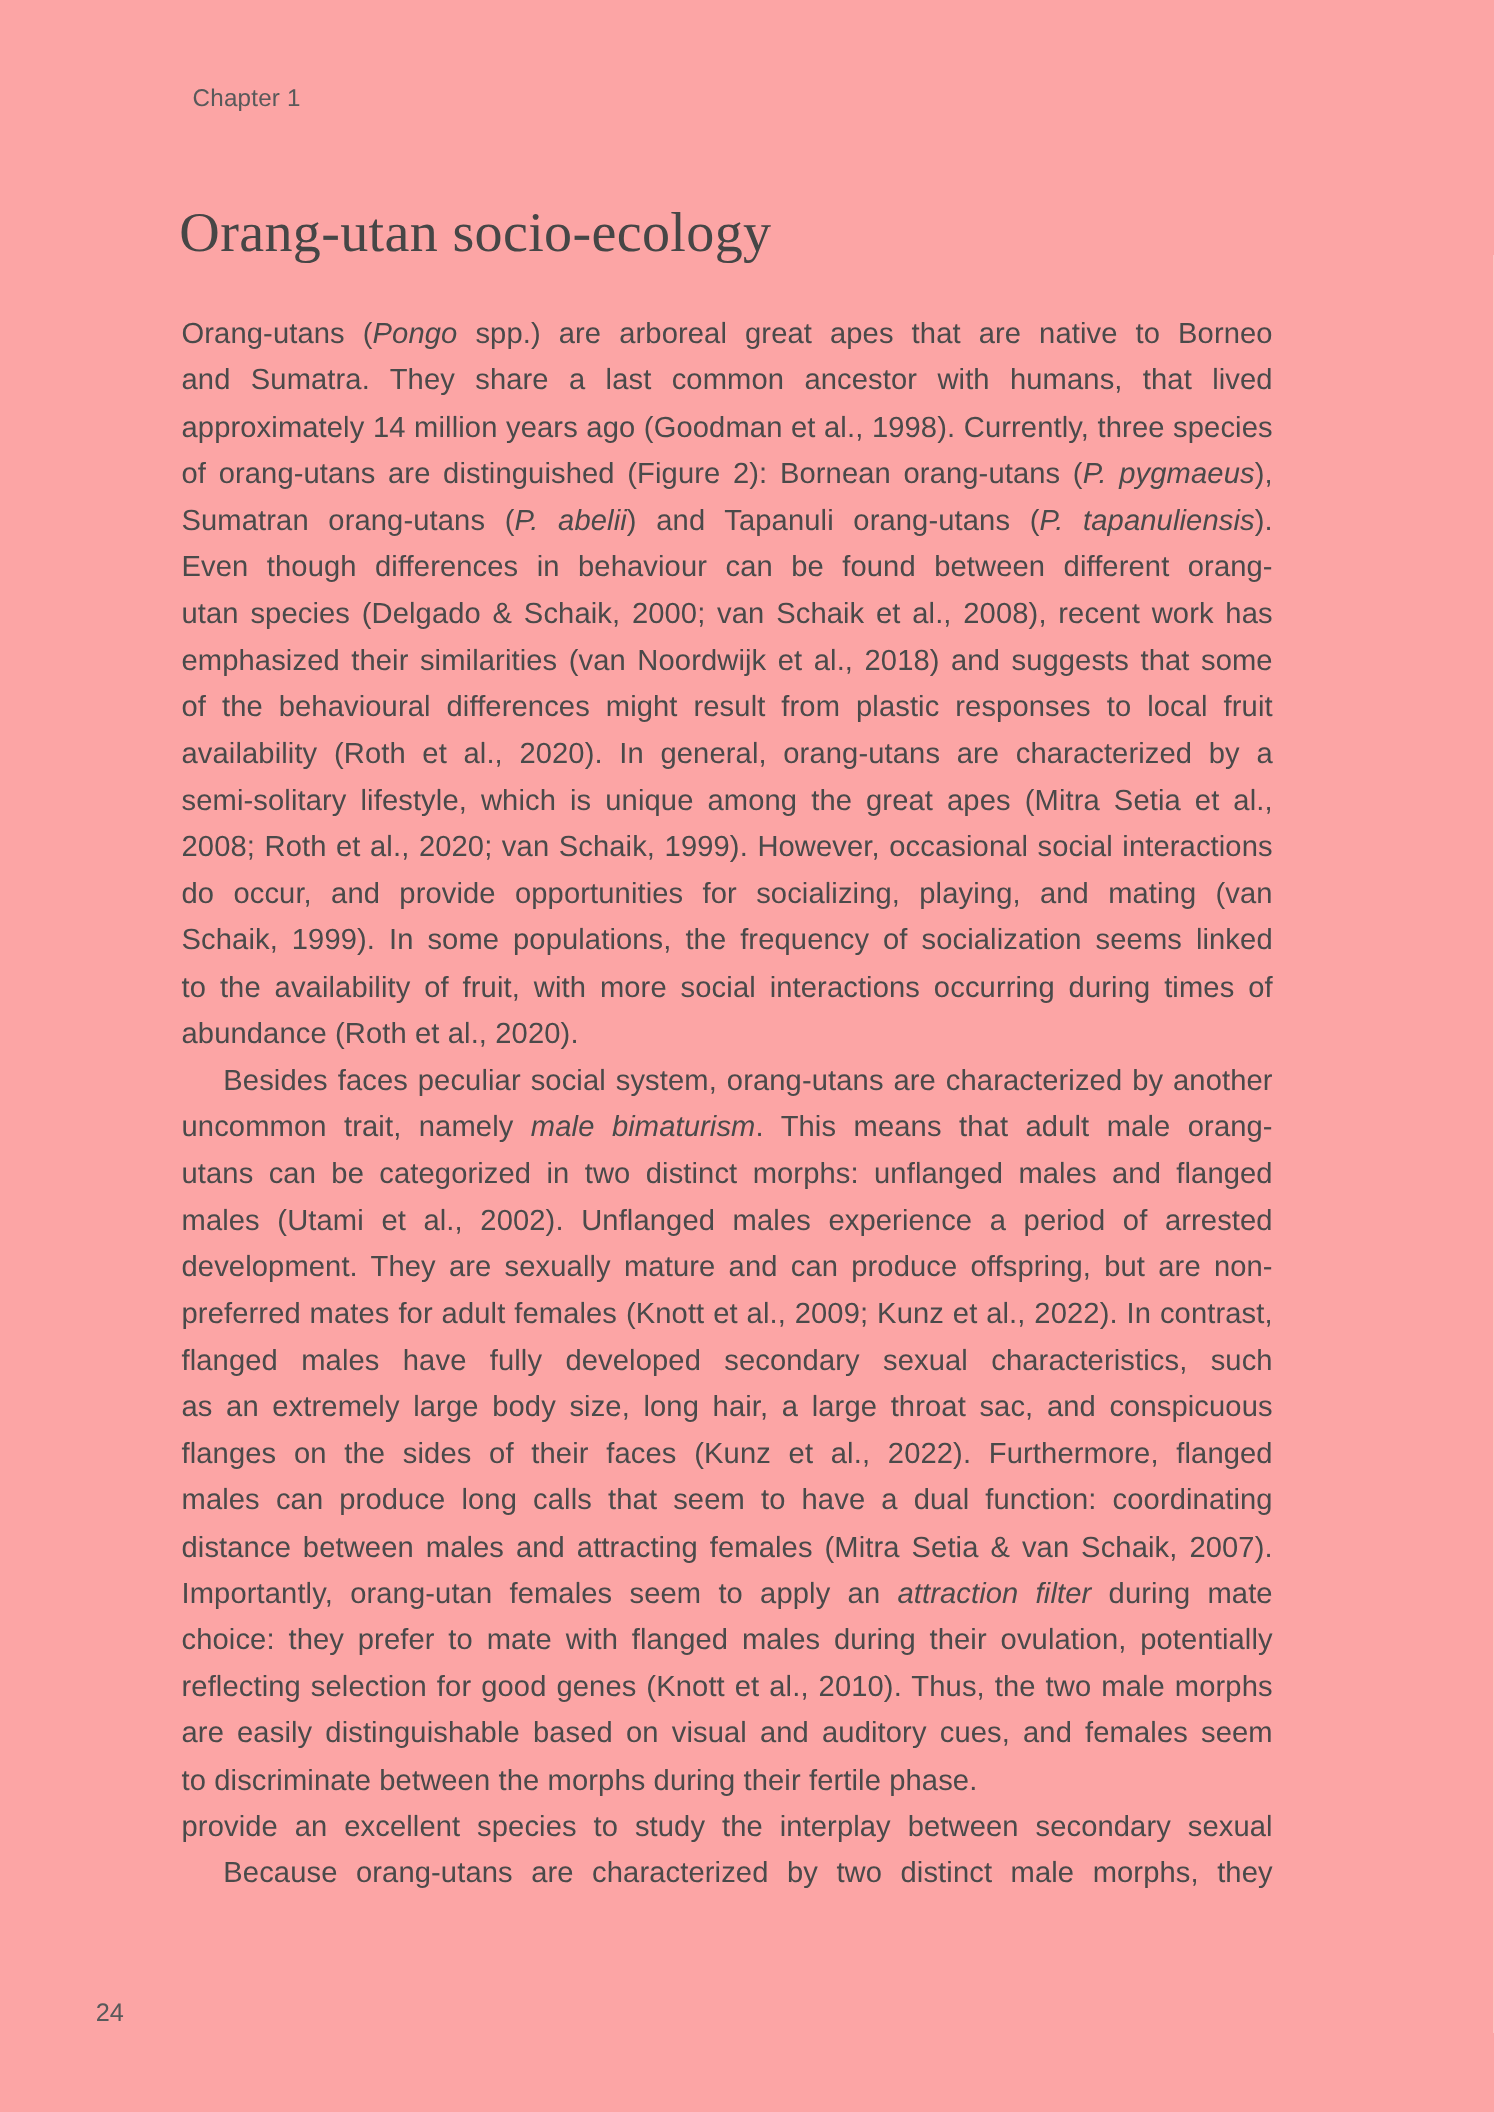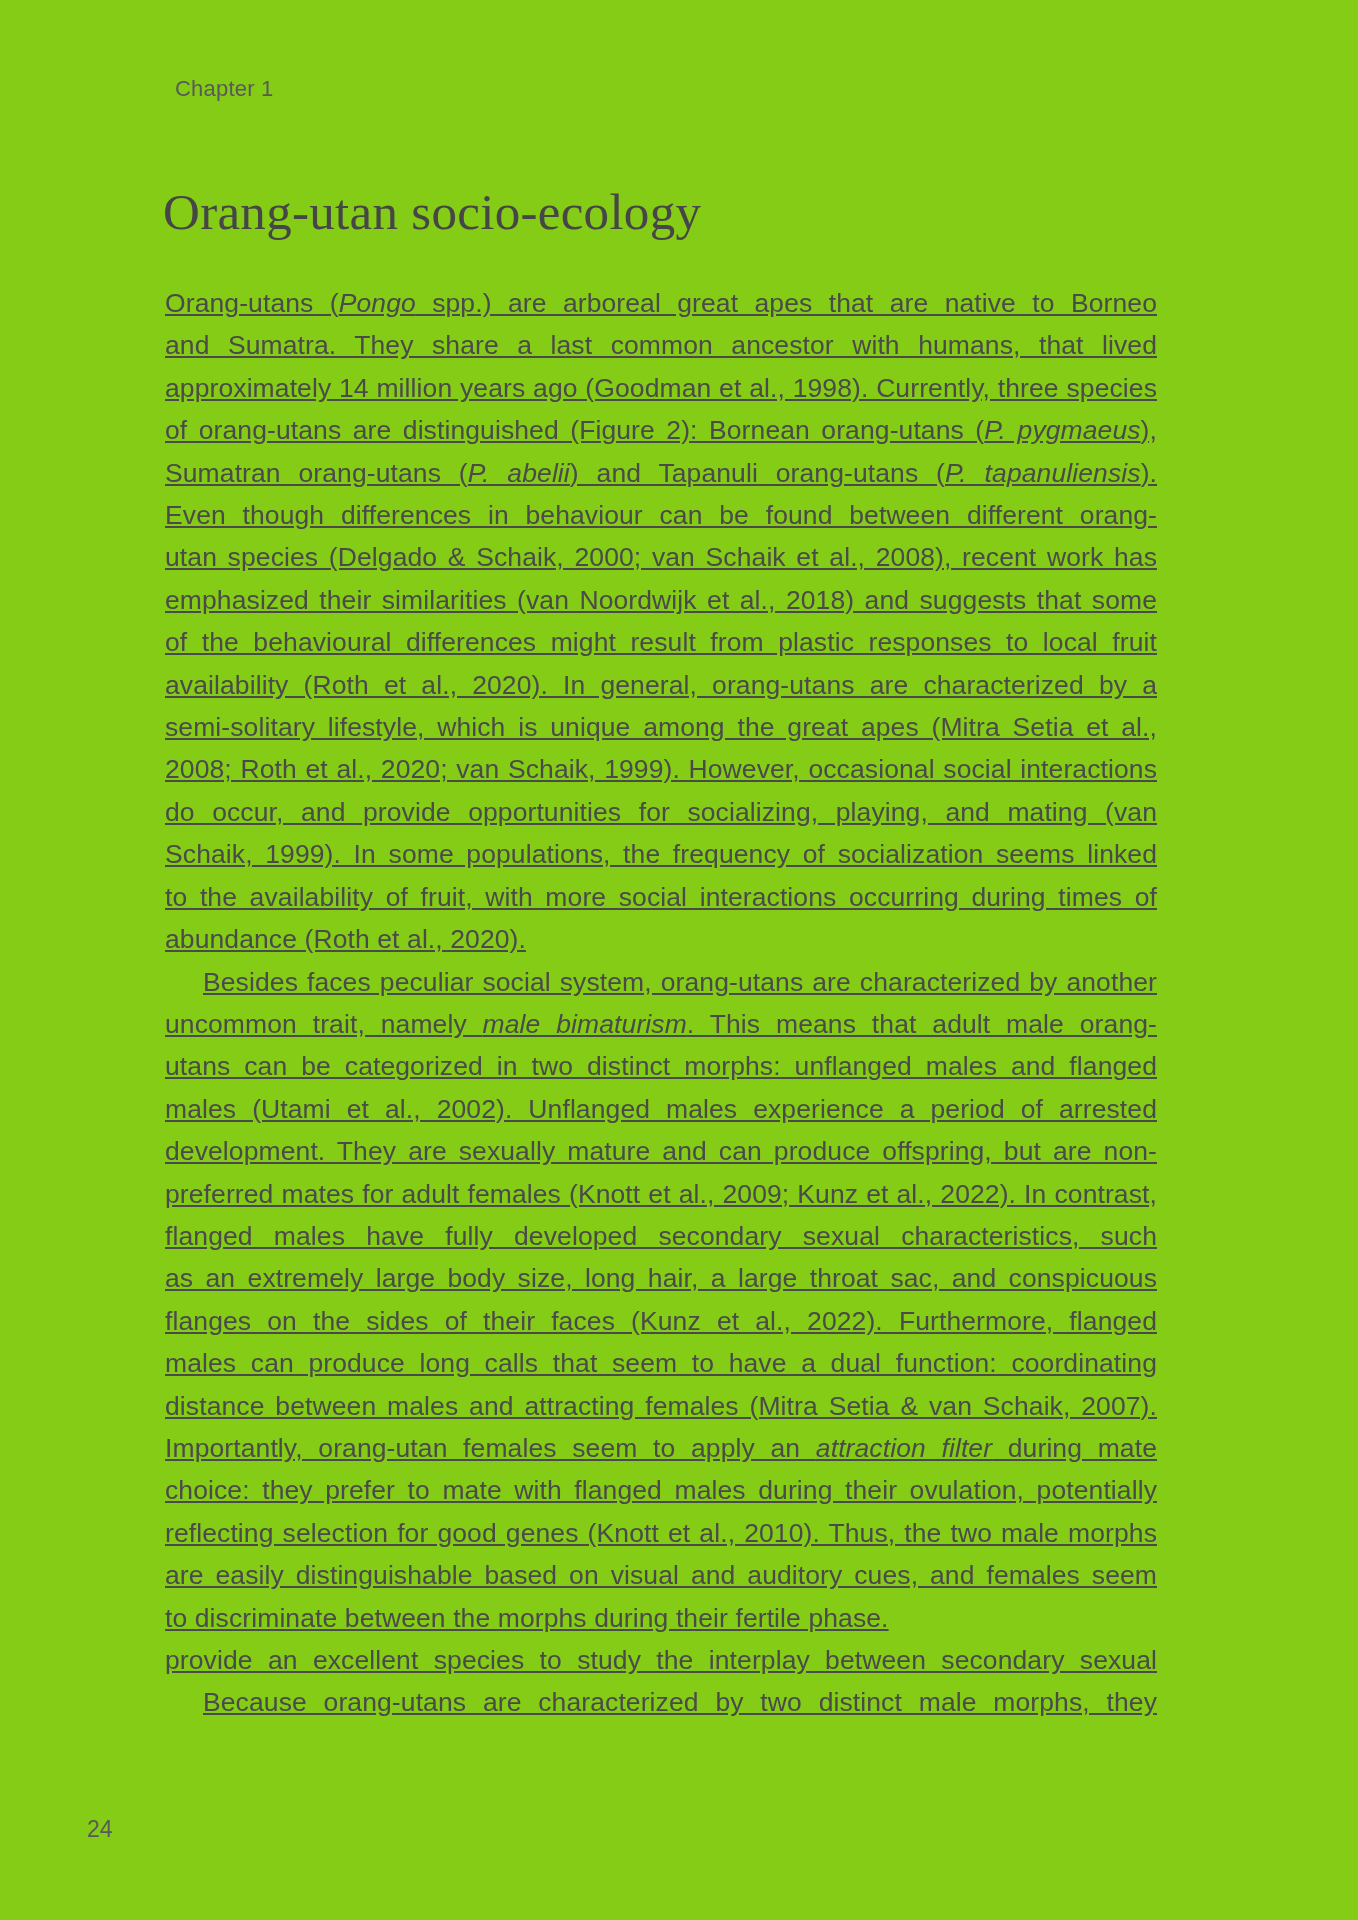--- a/index.html
+++ b/index.html
@@ -4,21 +4,21 @@
 <style>
   html, body {
     margin: 0;
     padding: 0;
     background: #ffffff;
   }
   .sheet {
     position: relative;
     width: 1358px;
     height: 1920px;
-    background: #84cc16;
+    background: #fca5a5;
     overflow: hidden;
     font-family: "Liberation Sans", sans-serif;
   }
   .running-header {
     position: absolute;
     left: 175px;
     top: 76px;
     font-size: 22px;
     line-height: 26px;
     color: #58595a;
@@ -43,21 +43,20 @@
     width: 992px;
     font-size: 26.5px;
     line-height: 42.4px;
     color: #4a4a4a;
     letter-spacing: 0.1px;
   }
   .para { margin: 0; padding: 0; }
   .line {
     text-align: justify;
     text-align-last: justify;
-    text-decoration: underline;
   }
   .line.flush { text-align-last: left; }
   .line.indent { text-indent: 38px; }
   .line em {
     font-style: italic;
     font-family: inherit;
   }
   .page-number {
     position: absolute;
     left: 87px;

